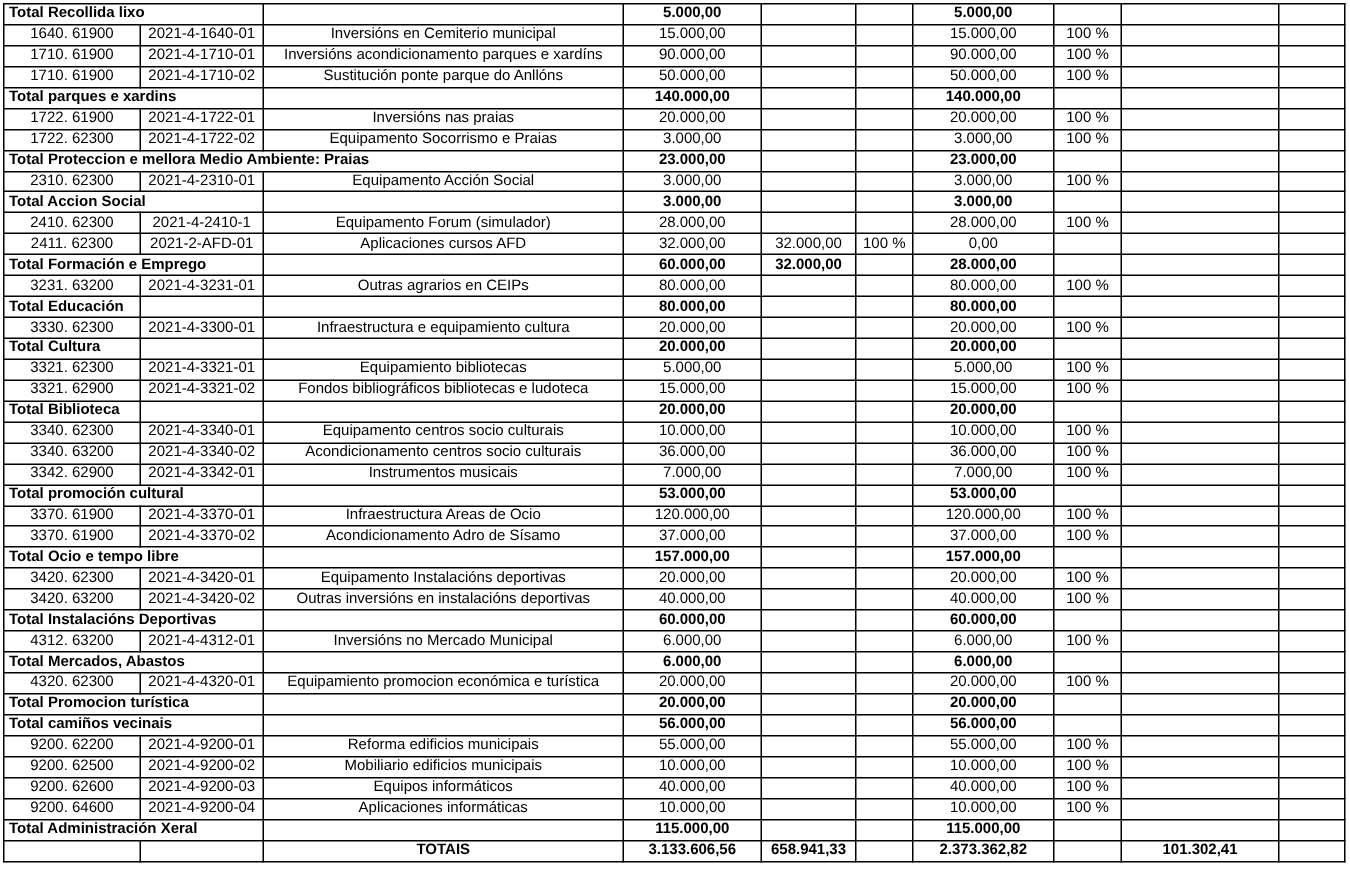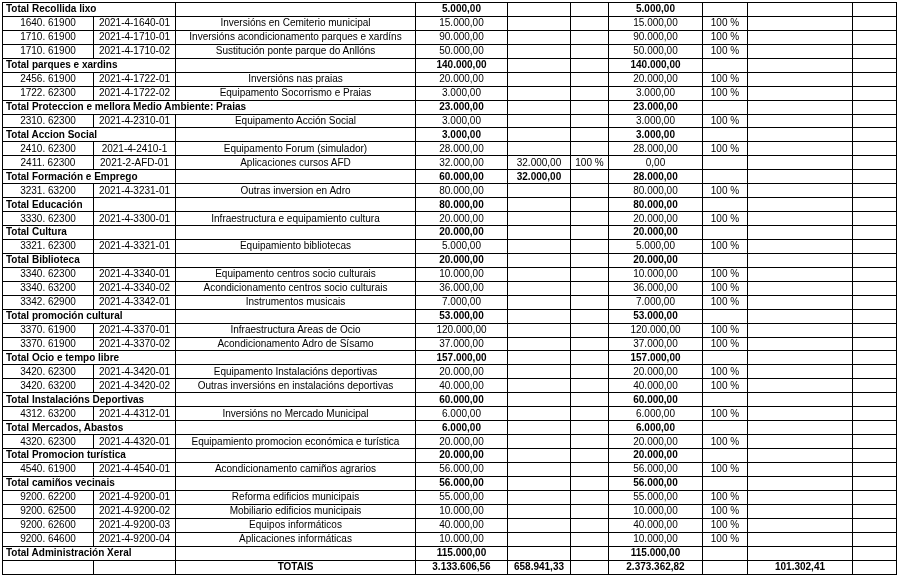--- a/index.html
+++ b/index.html
@@ -95,21 +95,21 @@
         <td></td>
         <td class="num">140.000,00</td>
         <td class="num"></td>
         <td class="num"></td>
         <td class="num">140.000,00</td>
         <td class="num"></td>
         <td class="num"></td>
         <td></td>
       </tr>
       <tr class="item">
-        <td>2456. 61900</td>
+        <td>1722. 61900</td>
         <td>2021-4-1722-01</td>
         <td>Inversións nas praias</td>
         <td class="num">20.000,00</td>
         <td class="num"></td>
         <td class="num"></td>
         <td class="num">20.000,00</td>
         <td class="num">100 %</td>
         <td class="num"></td>
         <td></td>
       </tr>
@@ -189,21 +189,21 @@
         <td class="num">32.000,00</td>
         <td class="num"></td>
         <td class="num">28.000,00</td>
         <td class="num"></td>
         <td class="num"></td>
         <td></td>
       </tr>
       <tr class="item">
         <td>3231. 63200</td>
         <td>2021-4-3231-01</td>
-        <td>Outras inversion en Adro</td>
+        <td>Outras agrarios en CEIPs</td>
         <td class="num">80.000,00</td>
         <td class="num"></td>
         <td class="num"></td>
         <td class="num">80.000,00</td>
         <td class="num">100 %</td>
         <td class="num"></td>
         <td></td>
       </tr>
       <tr class="total">
         <td class="lab">Total Educación</td>
@@ -246,20 +246,32 @@
         <td>2021-4-3321-01</td>
         <td>Equipamiento bibliotecas</td>
         <td class="num">5.000,00</td>
         <td class="num"></td>
         <td class="num"></td>
         <td class="num">5.000,00</td>
         <td class="num">100 %</td>
         <td class="num"></td>
         <td></td>
       </tr>
+      <tr class="item">
+        <td>3321. 62900</td>
+        <td>2021-4-3321-02</td>
+        <td>Fondos bibliográficos bibliotecas e ludoteca</td>
+        <td class="num">15.000,00</td>
+        <td class="num"></td>
+        <td class="num"></td>
+        <td class="num">15.000,00</td>
+        <td class="num">100 %</td>
+        <td class="num"></td>
+        <td></td>
+      </tr>
       <tr class="total">
         <td class="lab">Total Biblioteca</td>
         <td></td>
         <td></td>
         <td class="num">20.000,00</td>
         <td class="num"></td>
         <td class="num"></td>
         <td class="num">20.000,00</td>
         <td class="num"></td>
         <td class="num"></td>
@@ -421,32 +433,20 @@
         <td class="lab" colspan="2">Total Promocion turística</td>
         <td></td>
         <td class="num">20.000,00</td>
         <td class="num"></td>
         <td class="num"></td>
         <td class="num">20.000,00</td>
         <td class="num"></td>
         <td class="num"></td>
         <td></td>
       </tr>
-      <tr class="item">
-        <td>4540. 61900</td>
-        <td>2021-4-4540-01</td>
-        <td>Acondicionamento camiños agrarios</td>
-        <td class="num">56.000,00</td>
-        <td class="num"></td>
-        <td class="num"></td>
-        <td class="num">56.000,00</td>
-        <td class="num">100 %</td>
-        <td class="num"></td>
-        <td></td>
-      </tr>
       <tr class="total">
         <td class="lab" colspan="2">Total camiños vecinais</td>
         <td></td>
         <td class="num">56.000,00</td>
         <td class="num"></td>
         <td class="num"></td>
         <td class="num">56.000,00</td>
         <td class="num"></td>
         <td class="num"></td>
         <td></td>

